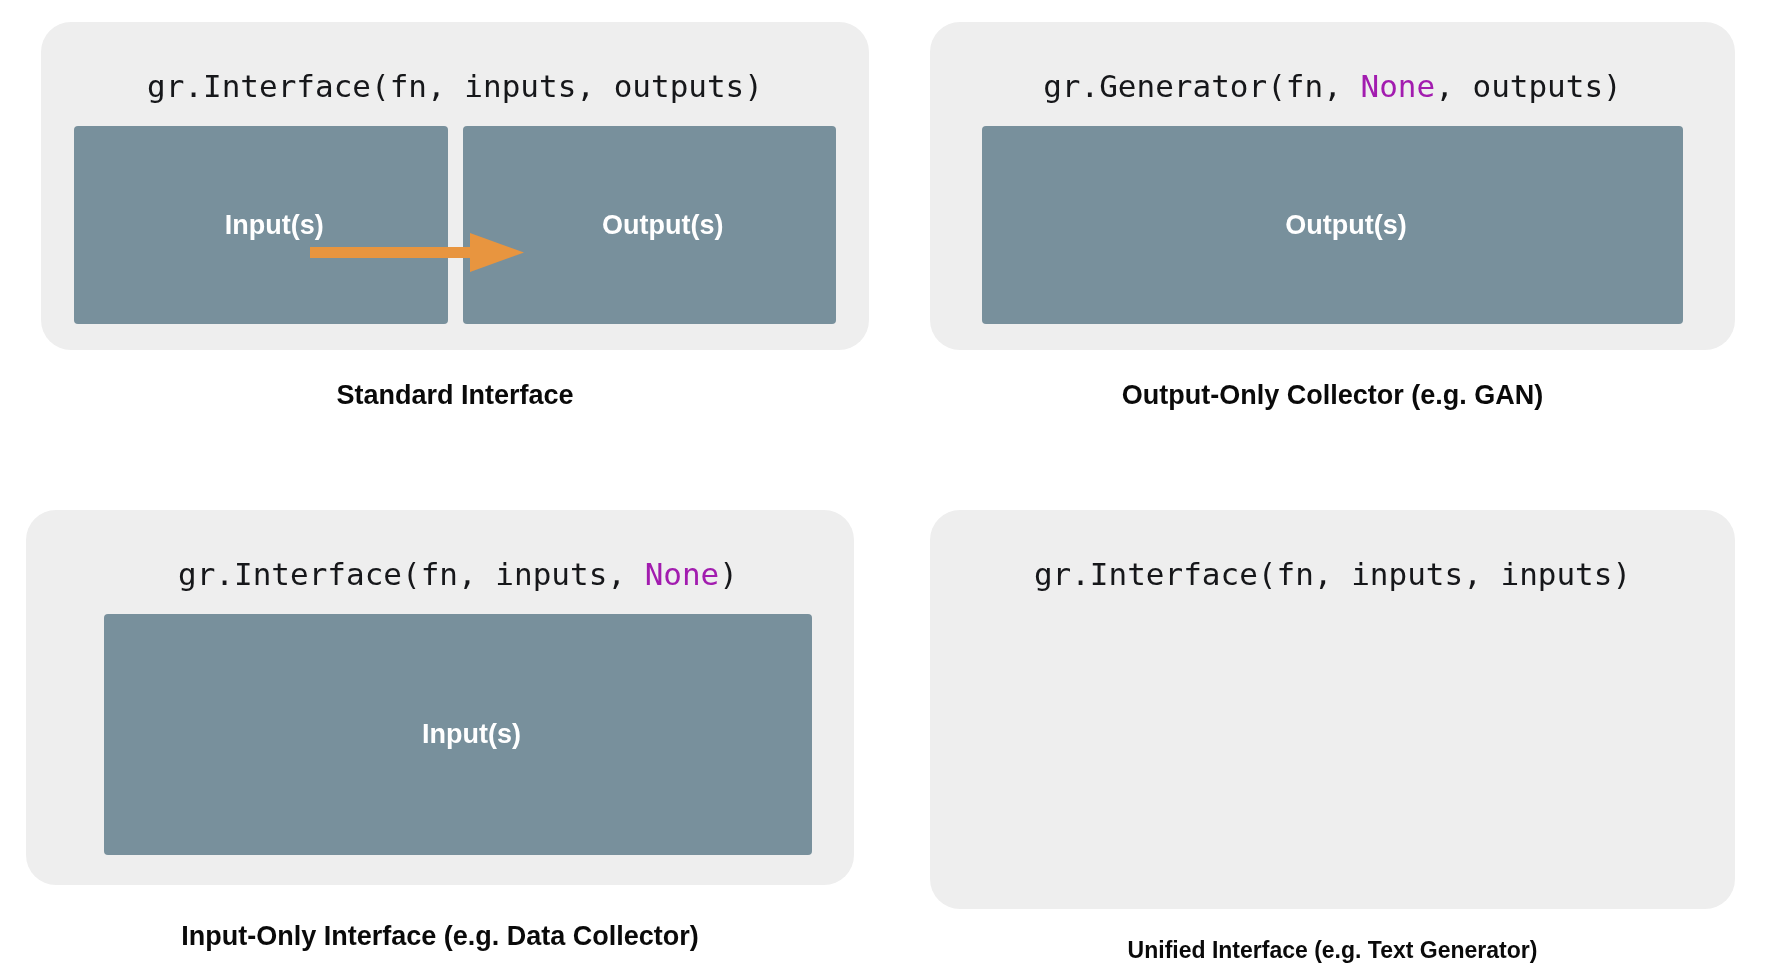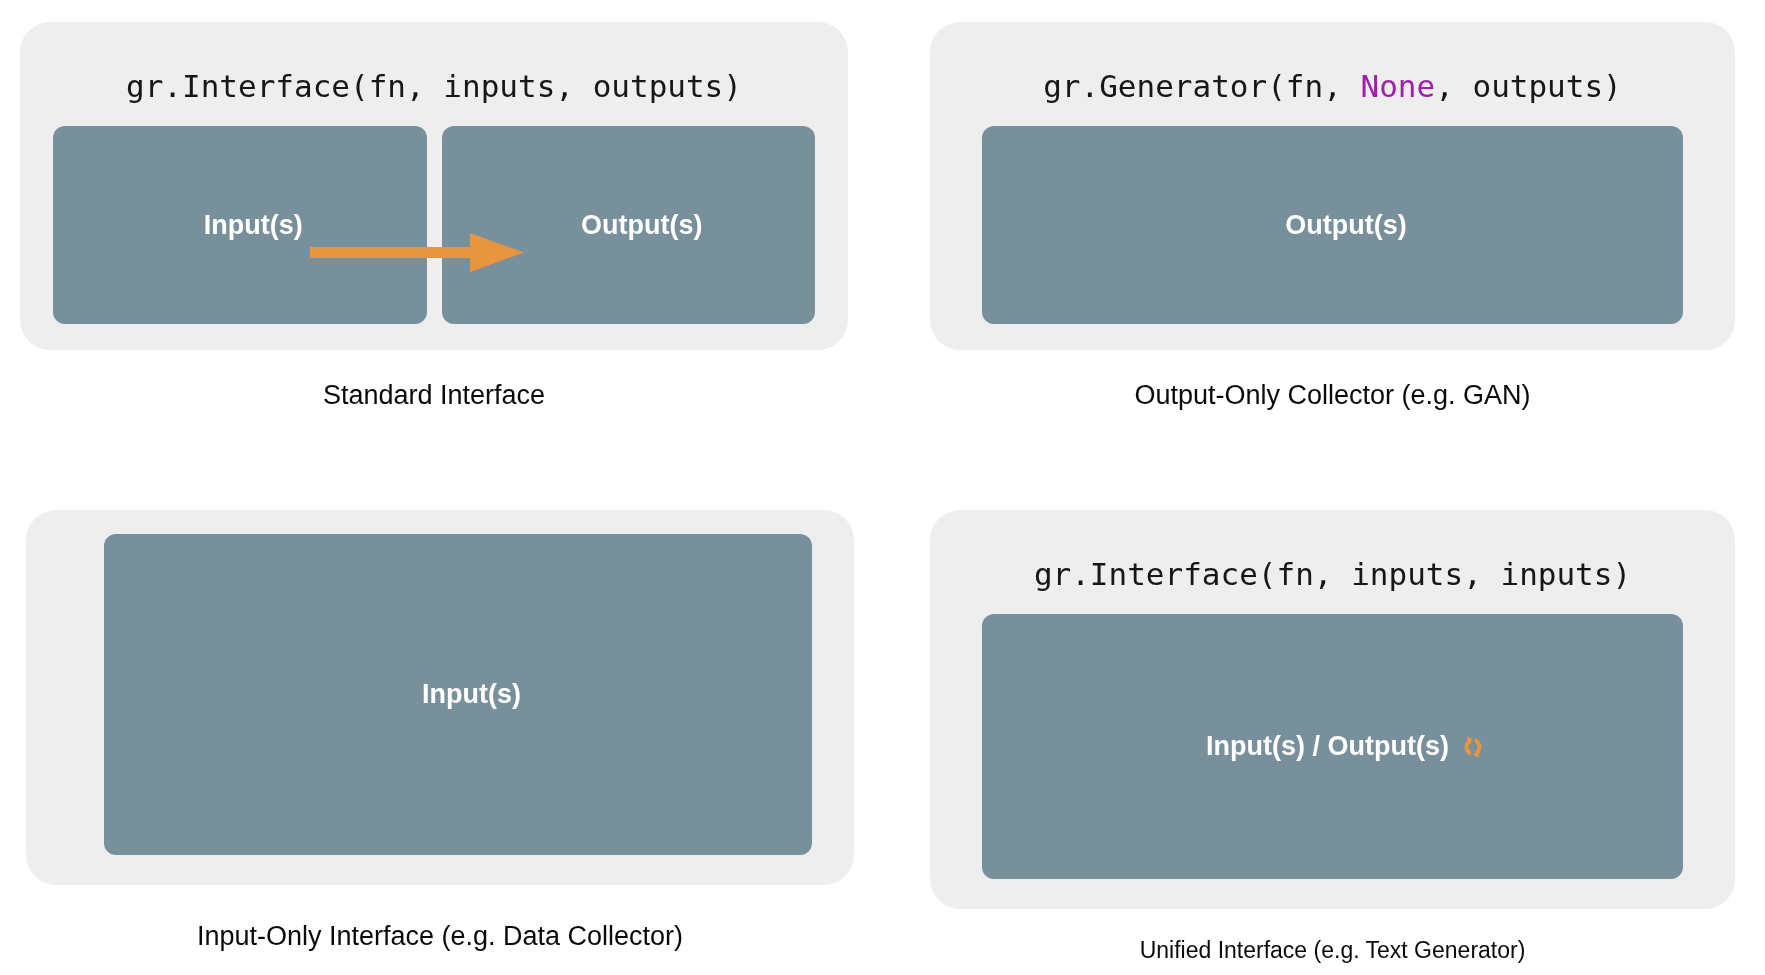--- a/index.html
+++ b/index.html
@@ -48,60 +48,60 @@
 
   .boxrow {
     display: flex;
     align-items: stretch;
     width: 100%;
     box-sizing: border-box;
   }
 
   .slate {
     background: #78909c;
-    border-radius: 12px;
+    border-radius: 4px;
     display: flex;
     align-items: center;
     justify-content: center;
     position: relative;
     box-sizing: border-box;
     padding-left: 27px;
   }
 
   .slate-label {
     color: #ffffff;
     font-weight: bold;
     white-space: nowrap;
     display: flex;
     align-items: center;
     gap: 11px;
   }
 
   .caption {
-    font-weight: normal;
+    font-weight: bold;
     color: #0a0a0a;
     white-space: nowrap;
     text-align: center;
   }
 
   
   .arrow-wrap {
     position: absolute;
     pointer-events: none;
   }
 
   .cycle-icon {
     display: inline-block;
     line-height: 0;
   }
 
   
 
   
-  #panel-standard { left: 20px;  top: 22px;  width: 828px; }
+  #panel-standard { left: 41px;  top: 22px;  width: 828px; }
   #panel-standard .card { height: 328px; padding: 24px 33px 26px 33px; }
   #panel-standard .code { font-size: 31px; margin-top: 22px; margin-bottom: 22px; }
   #panel-standard .boxrow { flex: 1; gap: 15px; }
   #panel-standard .slate { flex: 1; }
   #panel-standard .slate-label { font-size: 27px; }
   #panel-standard .caption { font-size: 27px; margin-top: 30px; }
 
   
   #panel-output-only { left: 930px; top: 22px; width: 805px; }
   #panel-output-only .card { height: 328px; padding: 24px 52px 26px 52px; }
@@ -173,48 +173,32 @@
         <div class="slate">
           <span class="slate-label">Output(s)</span>
         </div>
       </div>
     </div>
     <div class="caption">Output-Only Collector (e.g. GAN)</div>
   </div>
 
   <div class="panel" id="panel-input-only">
     <div class="card">
+      <div class="code"><span>gr.Interface(fn, inputs, </span><span class="kw-none">None</span><span>)</span></div>
 
       <div class="boxrow">
         <div class="slate">
           <span class="slate-label">Input(s)</span>
         </div>
       </div>
     </div>
     <div class="caption">Input-Only Interface (e.g. Data Collector)</div>
   </div>
 
   <div class="panel" id="panel-unified">
     <div class="card">
       <div class="code"><span>gr.Interface(fn, inputs, inputs)</span><span class="kw-none"></span><span></span></div>
 
-      <div class="boxrow">
-        <div class="slate">
-          <span class="slate-label">
-            <span>Input(s) / Output(s)</span>
-            <span class="cycle-icon">
-              <svg width="26" height="26" viewBox="0 0 26 26" xmlns="http://www.w3.org/2000/svg" aria-hidden="true">
-
-                <path d="M11.2 4.2 A 9.2 9.2 0 0 0 11.2 21.8 L 11.2 17.6 A 5.2 5.2 0 0 1 11.2 8.4 Z" fill="#e8953f"></path>
-                <polygon points="7.2,2.2 13.2,5.4 7.2,8.6" fill="#e8953f"></polygon>
-
-                <path d="M14.8 21.8 A 9.2 9.2 0 0 0 14.8 4.2 L 14.8 8.4 A 5.2 5.2 0 0 1 14.8 17.6 Z" fill="#e8953f"></path>
-                <polygon points="18.8,23.8 12.8,20.6 18.8,17.4" fill="#e8953f"></polygon>
-              </svg>
-            </span>
-          </span>
-        </div>
-      </div>
     </div>
     <div class="caption">Unified Interface (e.g. Text Generator)</div>
   </div>
 
 </div>
 
 </body></html>

